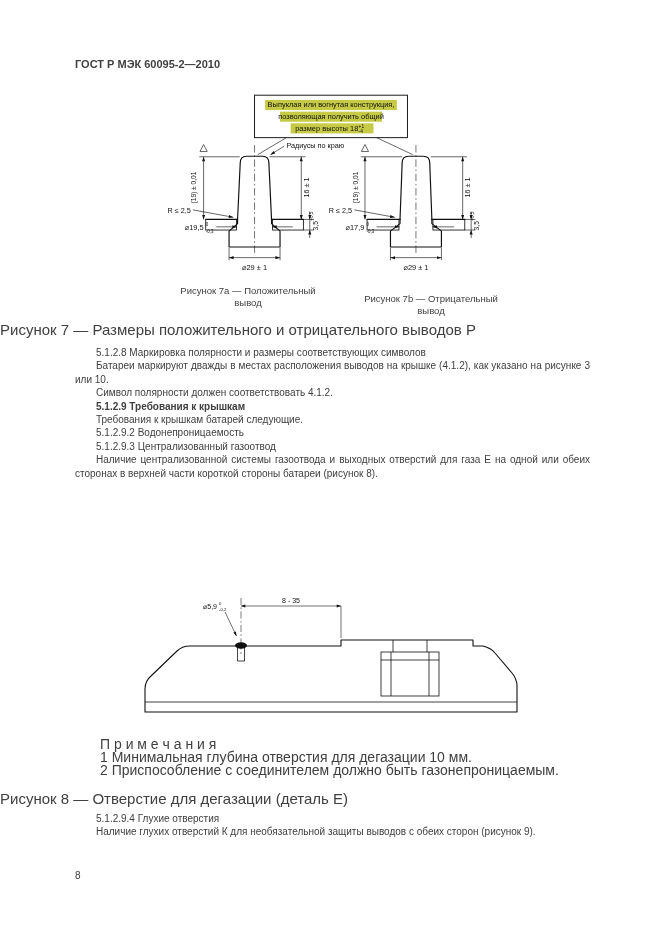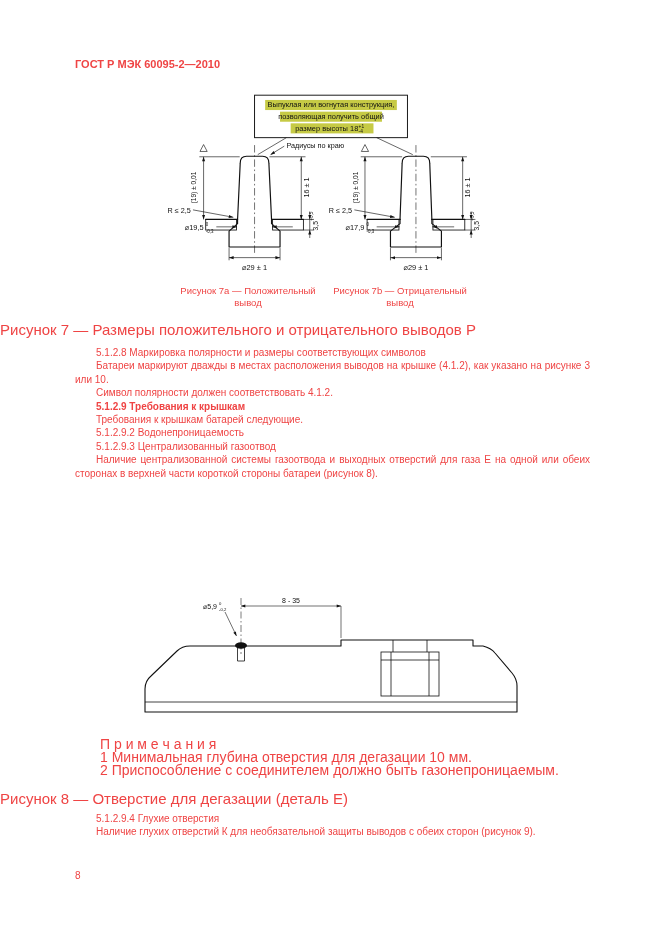--- a/index.html
+++ b/index.html
@@ -1,23 +1,23 @@
 <!DOCTYPE html>
 <html><head>
 <meta charset="utf-8">
 <style>
   html,body{margin:0;padding:0;background:#9a9a9a;}
   .page{position:relative;width:661px;height:936px;background:#ffffff;margin:0 auto;
-        font-family:"Liberation Sans",sans-serif;color:#ef4444;overflow:hidden;}
+        font-family:"Liberation Sans",sans-serif;color:#404040;overflow:hidden;}
   .doc-header{position:absolute;left:75px;top:58px;font-size:11px;font-weight:bold;}
   .fig7-wrap{position:absolute;top:92px;left:50%;transform:translateX(-50%);width:340px;}
   .fig7-wrap svg{display:block;width:340px;height:189px;}
   .fig7-caps{position:relative;height:30px;margin-top:4px;}
   .subcap{position:absolute;width:141px;text-align:center;font-size:9.5px;line-height:11.5px;}
-  .subcap.l{left:17px;} .subcap.r{left:169px;}
+  .subcap.l{left:17px;} .subcap.r{left:200px;margin-top:8px;}
   .figcap{position:absolute;left:0;right:0;font-size:15px;}
   .cap7{top:321px;} .cap8{top:790px;}
   .body-text{position:absolute;left:75px;right:71px;font-size:10px;line-height:13.4px;}
   .bt-main{top:346px;} .bt-last{top:812px;}
   .para{margin:0;text-indent:21px;text-align:justify;}
   .bold{font-weight:bold;}
   .fig8-wrap{position:absolute;top:590px;left:50%;transform:translateX(-50%);width:400px;}
   .fig8-wrap svg{display:block;width:400px;height:135px;}
   .notes{position:absolute;left:100px;right:80px;top:738px;font-size:14px;line-height:13px;}
   .notes div{margin:0;}

